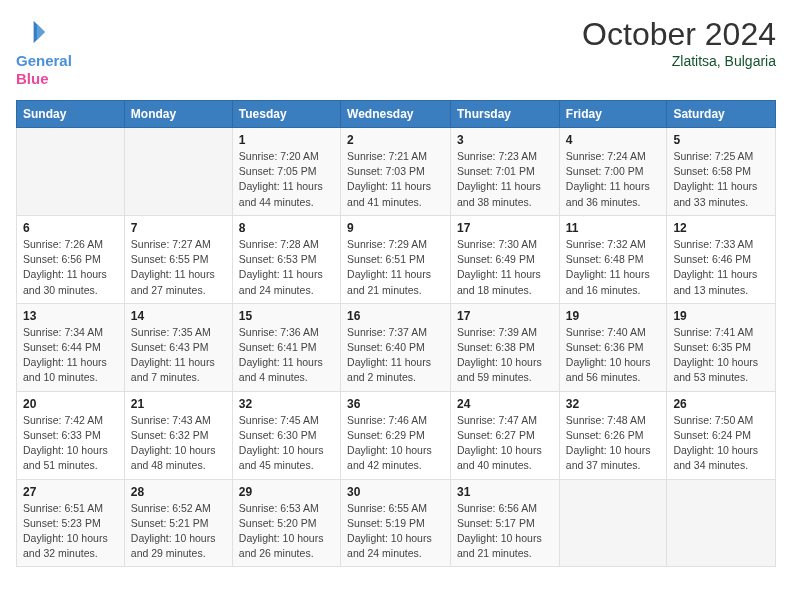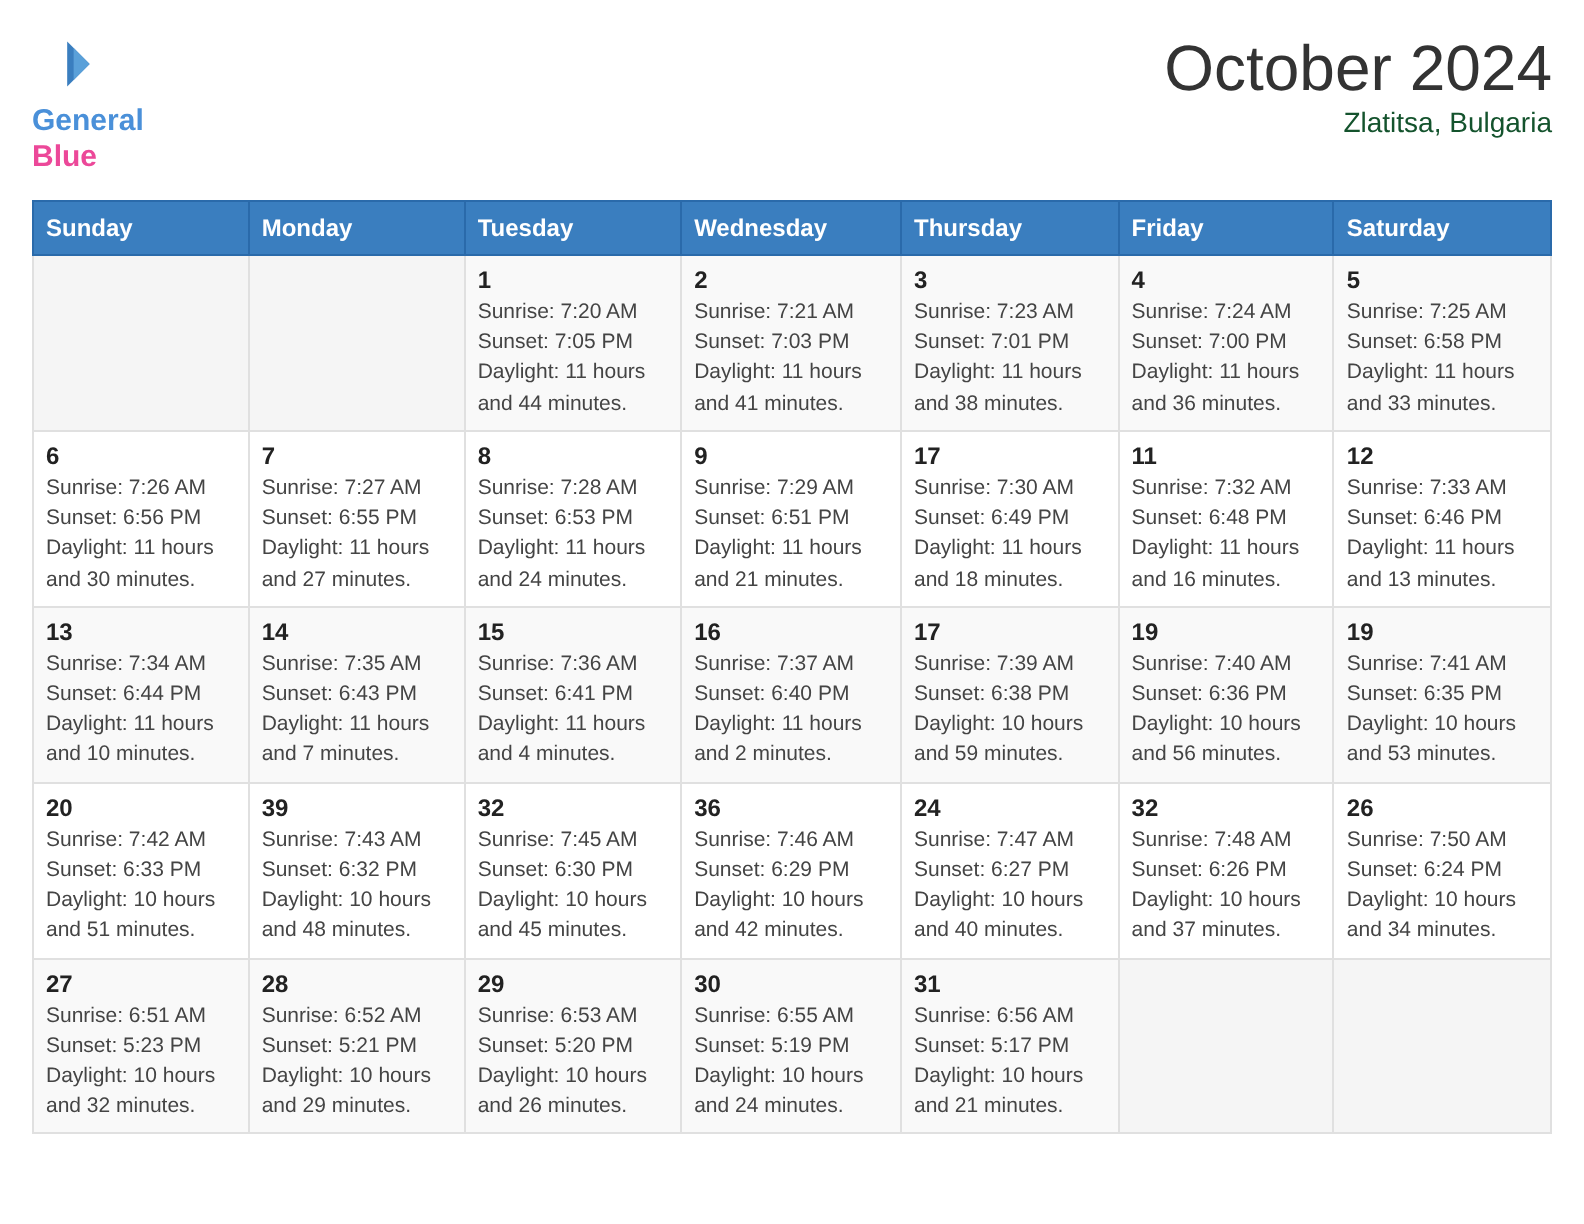--- a/index.html
+++ b/index.html
@@ -212,21 +212,21 @@
           <span class="day-number">19</span>
           <div class="day-info">Sunrise: 7:41 AM<br>Sunset: 6:35 PM<br>Daylight: 10 hours and 53 minutes.</div>
         </td>
       </tr>
       <tr>
         <td>
           <span class="day-number">20</span>
           <div class="day-info">Sunrise: 7:42 AM<br>Sunset: 6:33 PM<br>Daylight: 10 hours and 51 minutes.</div>
         </td>
         <td>
-          <span class="day-number">39</span>
+          <span class="day-number">21</span>
           <div class="day-info">Sunrise: 7:43 AM<br>Sunset: 6:32 PM<br>Daylight: 10 hours and 48 minutes.</div>
         </td>
         <td>
           <span class="day-number">32</span>
           <div class="day-info">Sunrise: 7:45 AM<br>Sunset: 6:30 PM<br>Daylight: 10 hours and 45 minutes.</div>
         </td>
         <td>
           <span class="day-number">36</span>
           <div class="day-info">Sunrise: 7:46 AM<br>Sunset: 6:29 PM<br>Daylight: 10 hours and 42 minutes.</div>
         </td>

